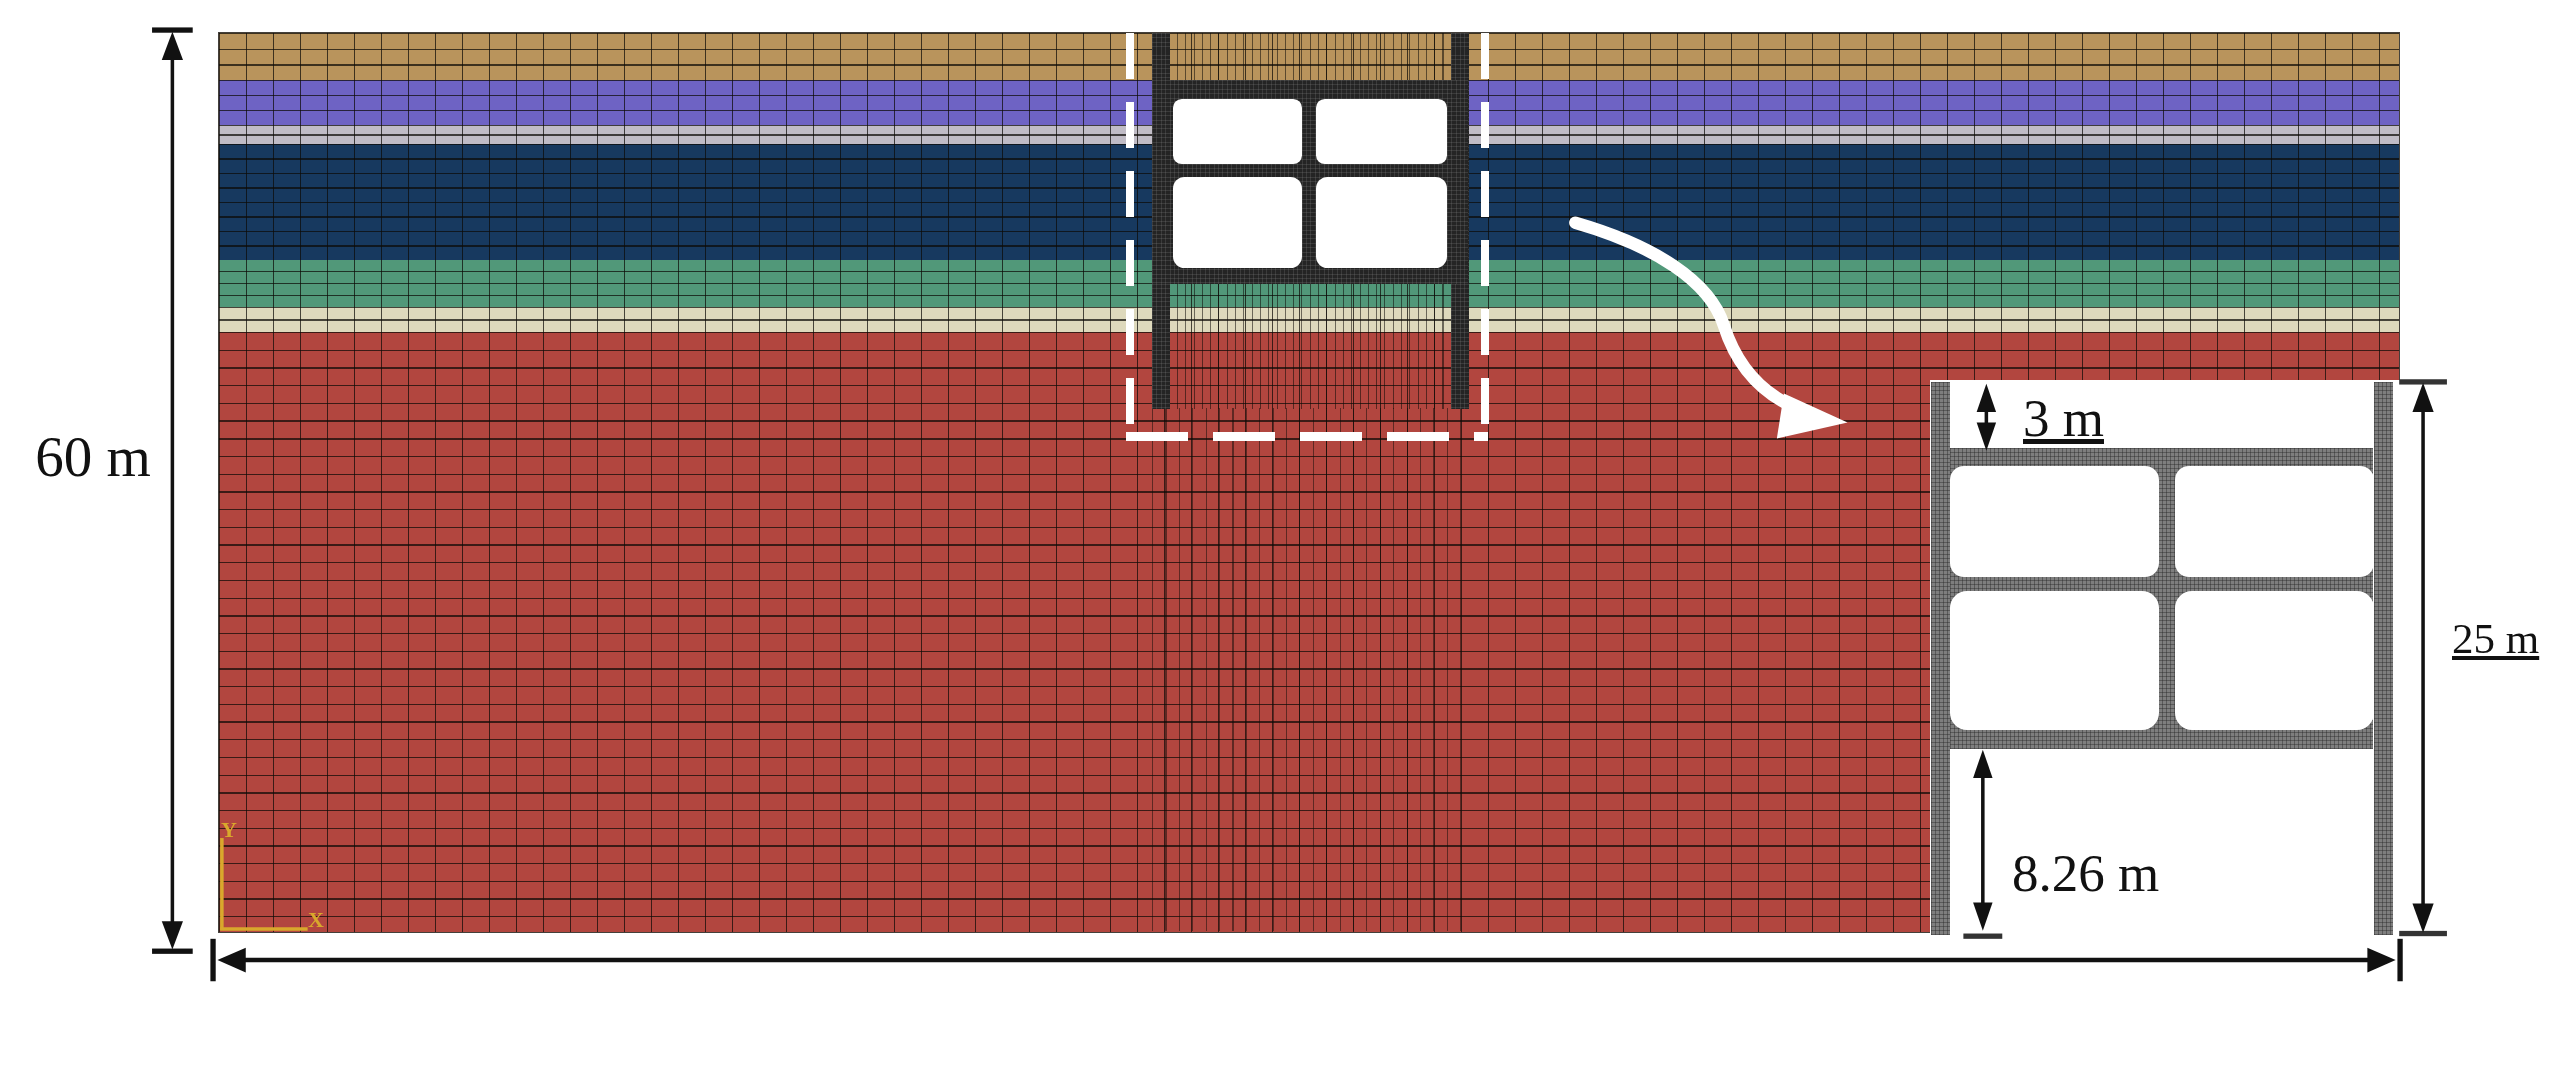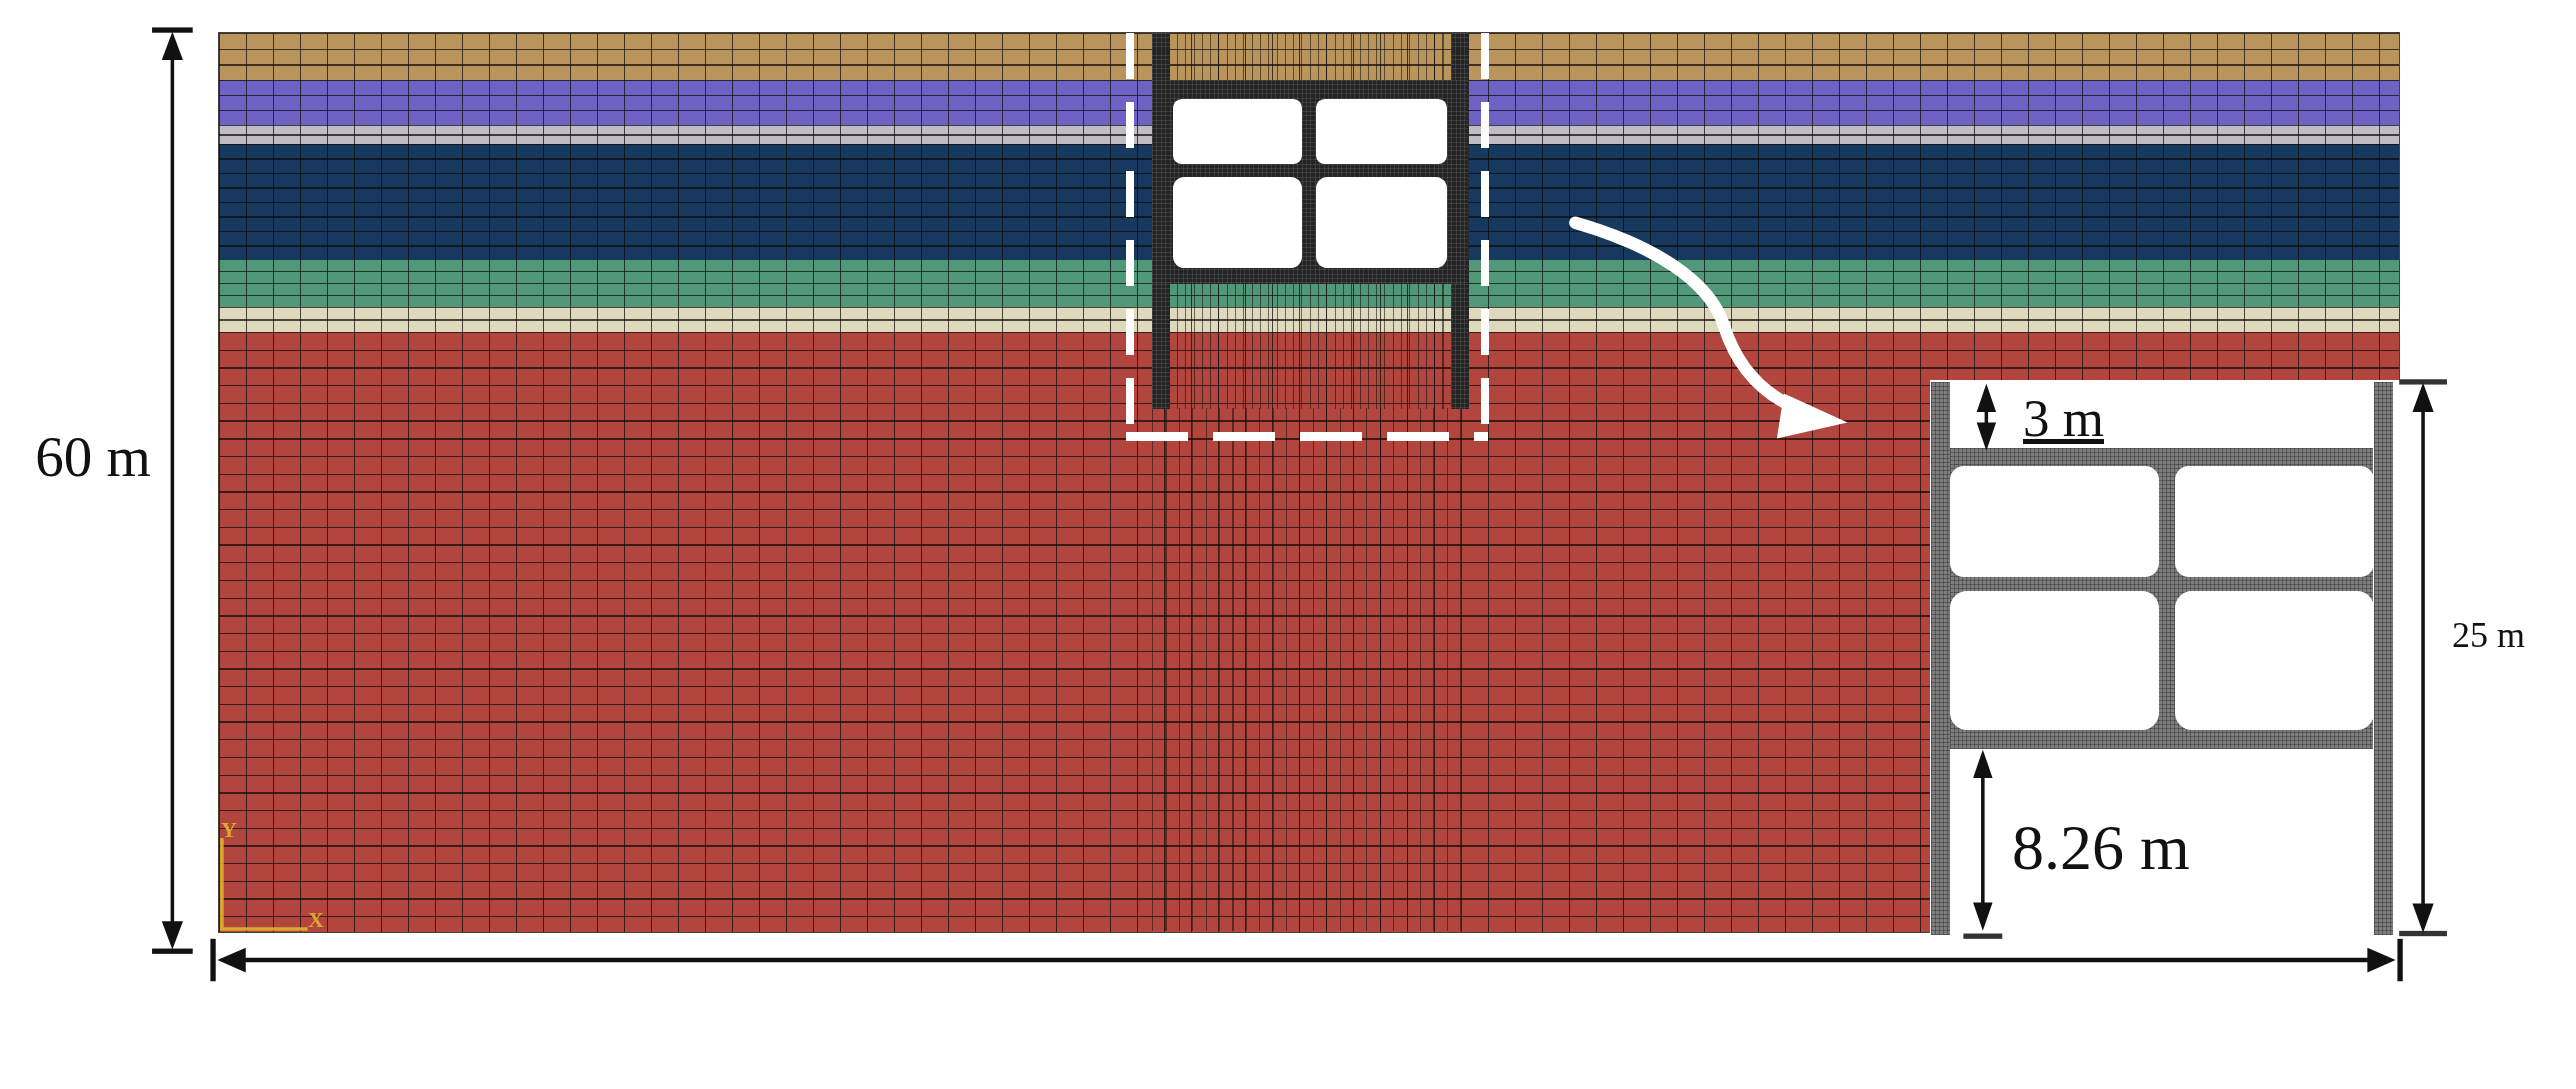--- a/index.html
+++ b/index.html
@@ -121,20 +121,20 @@
 
     <path d="M1782,252 C1872,278 1934,318 1950,368 C1962,406 1984,438 2024,458" stroke="#ffffff" stroke-width="14" fill="none" stroke-linecap="round"></path>
     <polygon points="2090,478 2018,445 2010,496" fill="#ffffff"></polygon>
 
     <line x1="251" y1="948" x2="251" y2="1052" stroke="#d9a82c" stroke-width="4"></line>
     <line x1="249" y1="1051" x2="348" y2="1051" stroke="#d9a82c" stroke-width="4"></line>
   </svg>
 
   <div class="dimlabel" style="left:31px;top:428px;width:124px;text-align:center;font-size:57px;">60 m</div>
   <div class="dimlabel" style="left:2023px;top:392px;font-size:53px;text-decoration:underline;">3 m</div>
-  <div class="dimlabel" style="left:2452px;top:617px;font-size:36px;">25 m</div>
-  <div class="dimlabel" style="left:2012px;top:816px;font-size:64px;text-align:right;">8.26 m</div>
+  <div class="dimlabel" style="left:2452px;top:617px;font-size:43px;text-decoration:underline;">25 m</div>
+  <div class="dimlabel" style="left:2012px;top:847px;font-size:53px;text-align:right;">8.26 m</div>
 
   <div class="axislabel" style="left:221px;top:819px;font-size:22px;color:#d9a82c;">Y</div>
   <div class="axislabel" style="left:308px;top:909px;font-size:22px;color:#d9a82c;">X</div>
 
 </div>
 
 
 </body></html>

